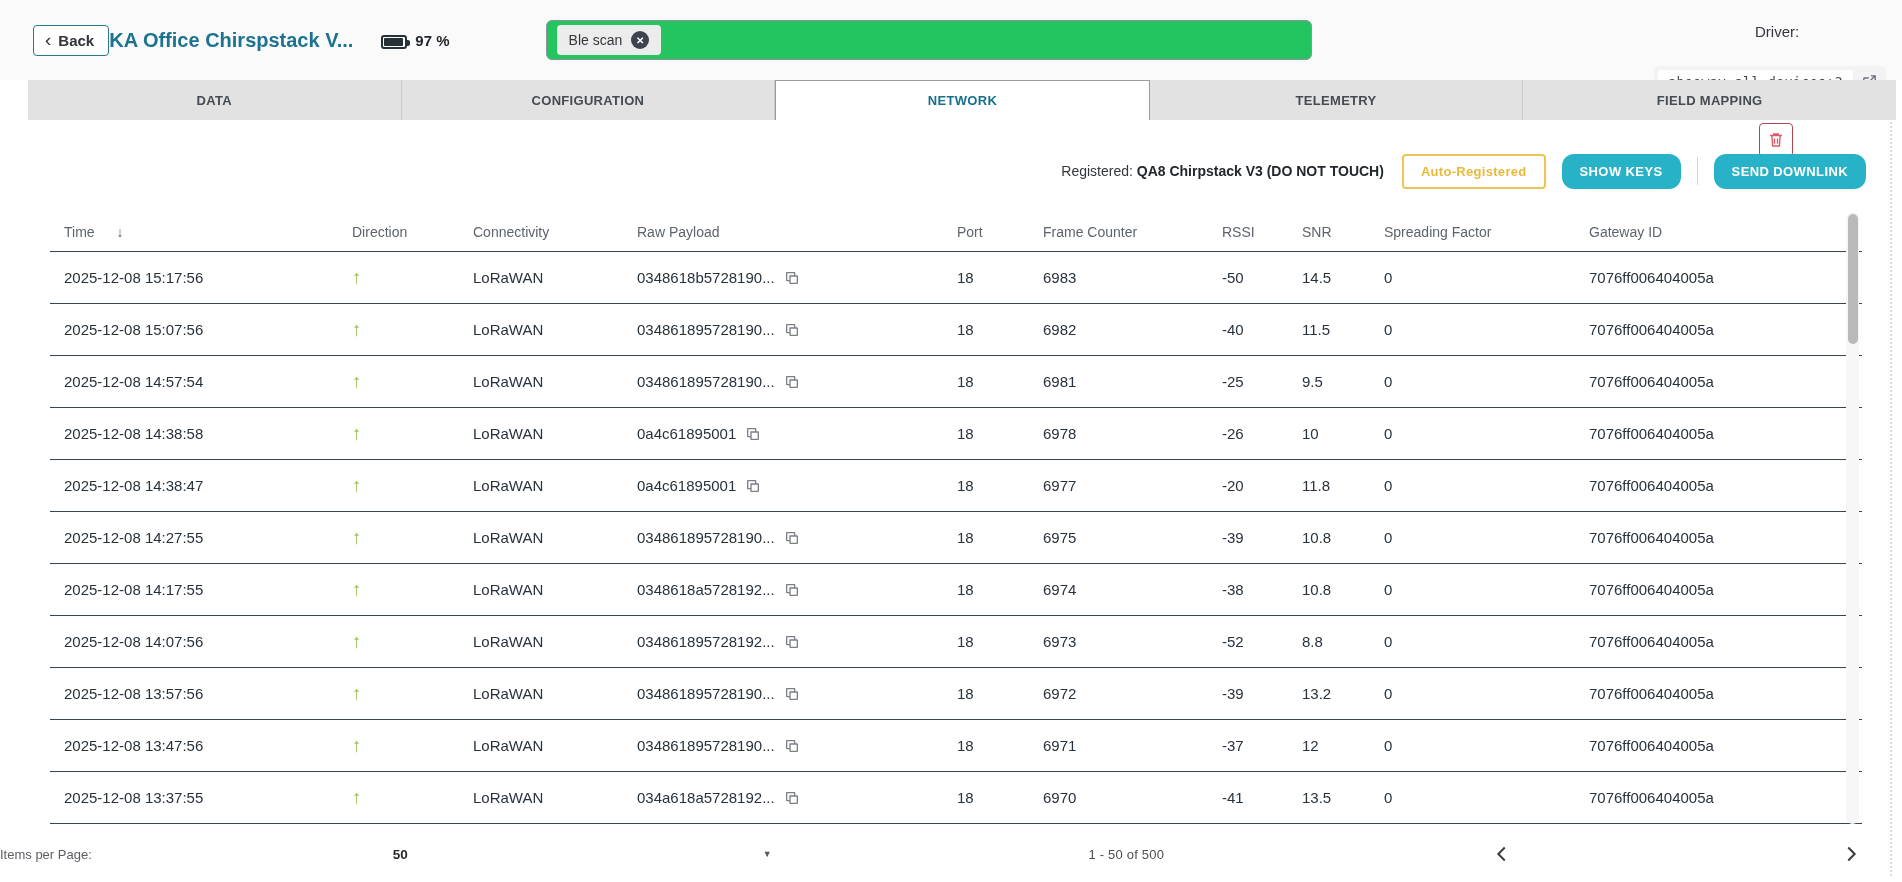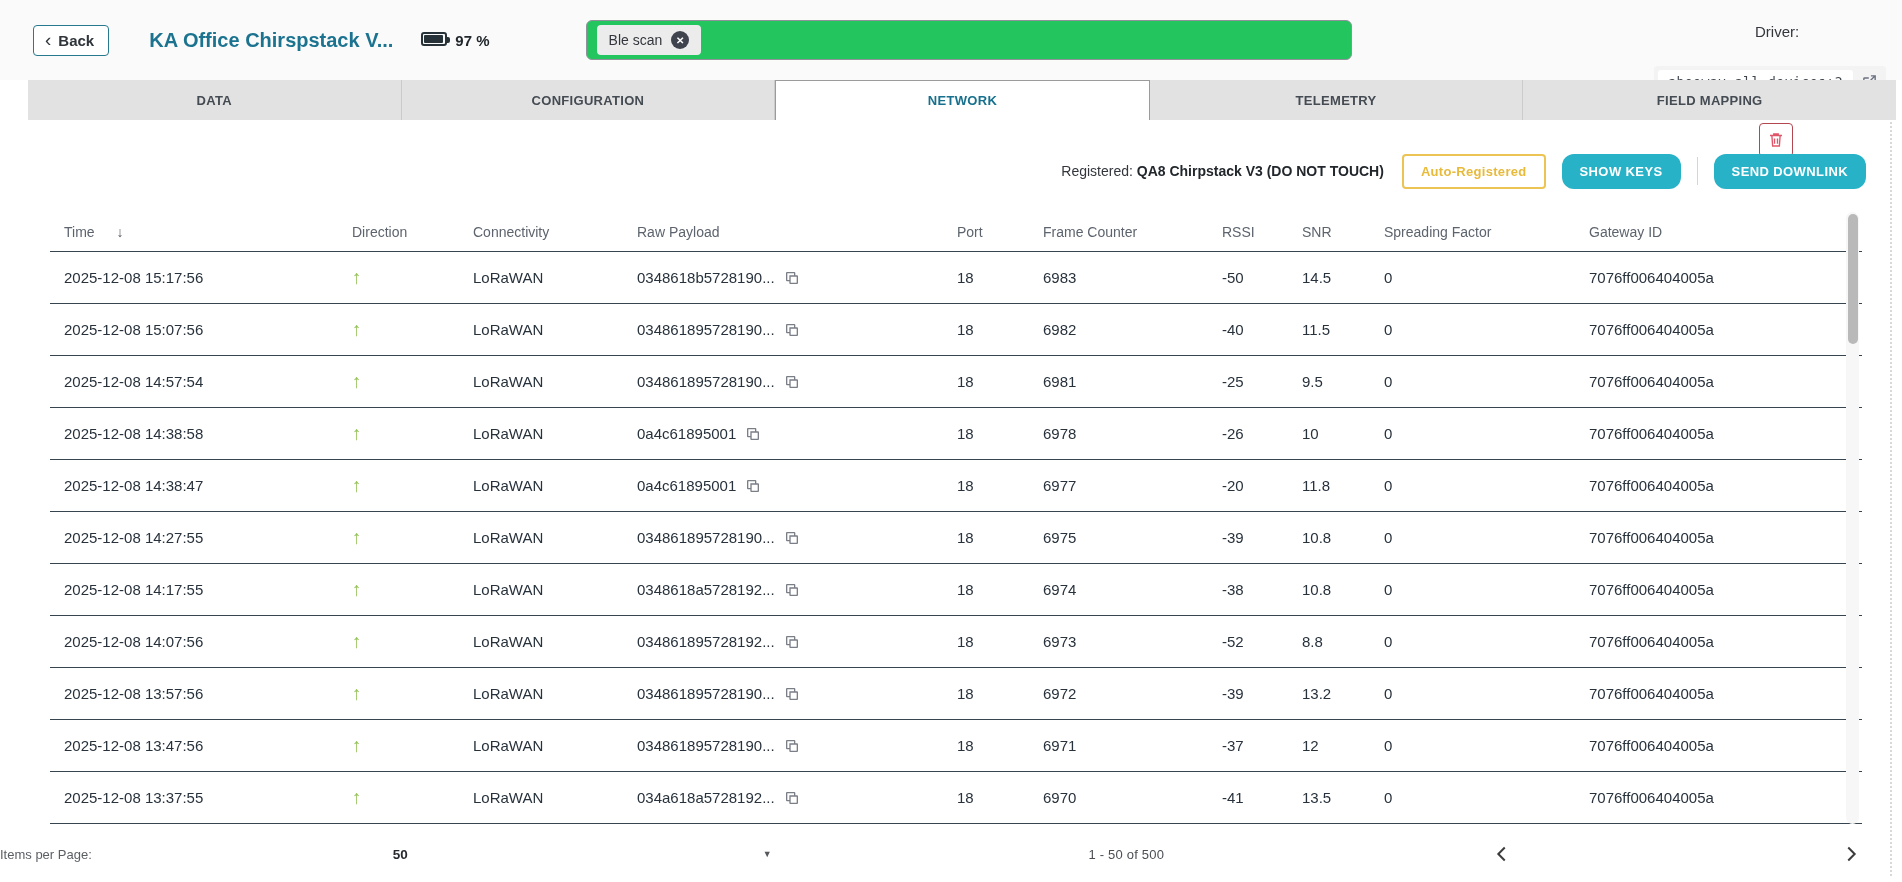--- a/index.html
+++ b/index.html
@@ -4,22 +4,22 @@
 <style>
   * { margin:0; padding:0; box-sizing:border-box; }
   html,body { width:1902px; height:882px; background:#fff; overflow:hidden;
     font-family:"Liberation Sans", sans-serif; color:#28323c; }
 
   
   .topbar { height:80px; background:#fafafa; display:flex; align-items:center; padding:0 16px 0 33px; }
   .back-btn { display:flex; align-items:center; gap:7px; background:#fff; border:1px solid #27798e;
     border-radius:4px; padding:6px 14px 6px 11px; font-size:15px; font-weight:700; color:#30353b; cursor:pointer; }
   .back-chev { font-size:19px; line-height:14px; font-weight:400; color:#30353b; }
-  .page-title { margin-left:40px; font-size:20px; font-weight:700; color:#1b7390; white-space:nowrap; }
-  .battery-group { display:flex; align-items:flex-start; gap:8px; margin-left:28px; }
+  .page-title { font-size:20px; font-weight:700; color:#1b7390; white-space:nowrap; }
+  .battery-group { display:flex; align-items:flex-end; gap:8px; margin-left:28px; }
   .battery { position:relative; width:26px; height:14px; border:2px solid #263238; border-radius:3px; }
   .battery .fill { position:absolute; left:1px; top:1px; bottom:1px; width:19px; background:#263238; border-radius:1px; }
   .battery .nub { position:absolute; right:-5px; top:3px; width:3px; height:6px; background:#263238; border-radius:0 2px 2px 0; }
   .battery-pct { font-size:15px; font-weight:700; color:#22272c; }
   .search-box { margin-left:96px; width:766px; height:40px; border:1px solid #8f9399; border-radius:6px;
     background:#22c55e; display:flex; align-items:center; padding:0 10px; gap:8px; }
   .chip { display:flex; align-items:center; gap:9px; background:#ececec; border-radius:4px;
     padding:6px 12px; font-size:14px; color:#33363c; }
   .chip-x { width:18px; height:18px; border-radius:50%; background:#3f434e; color:#fff; font-size:10px;
     font-weight:700; display:flex; align-items:center; justify-content:center; cursor:pointer; }

